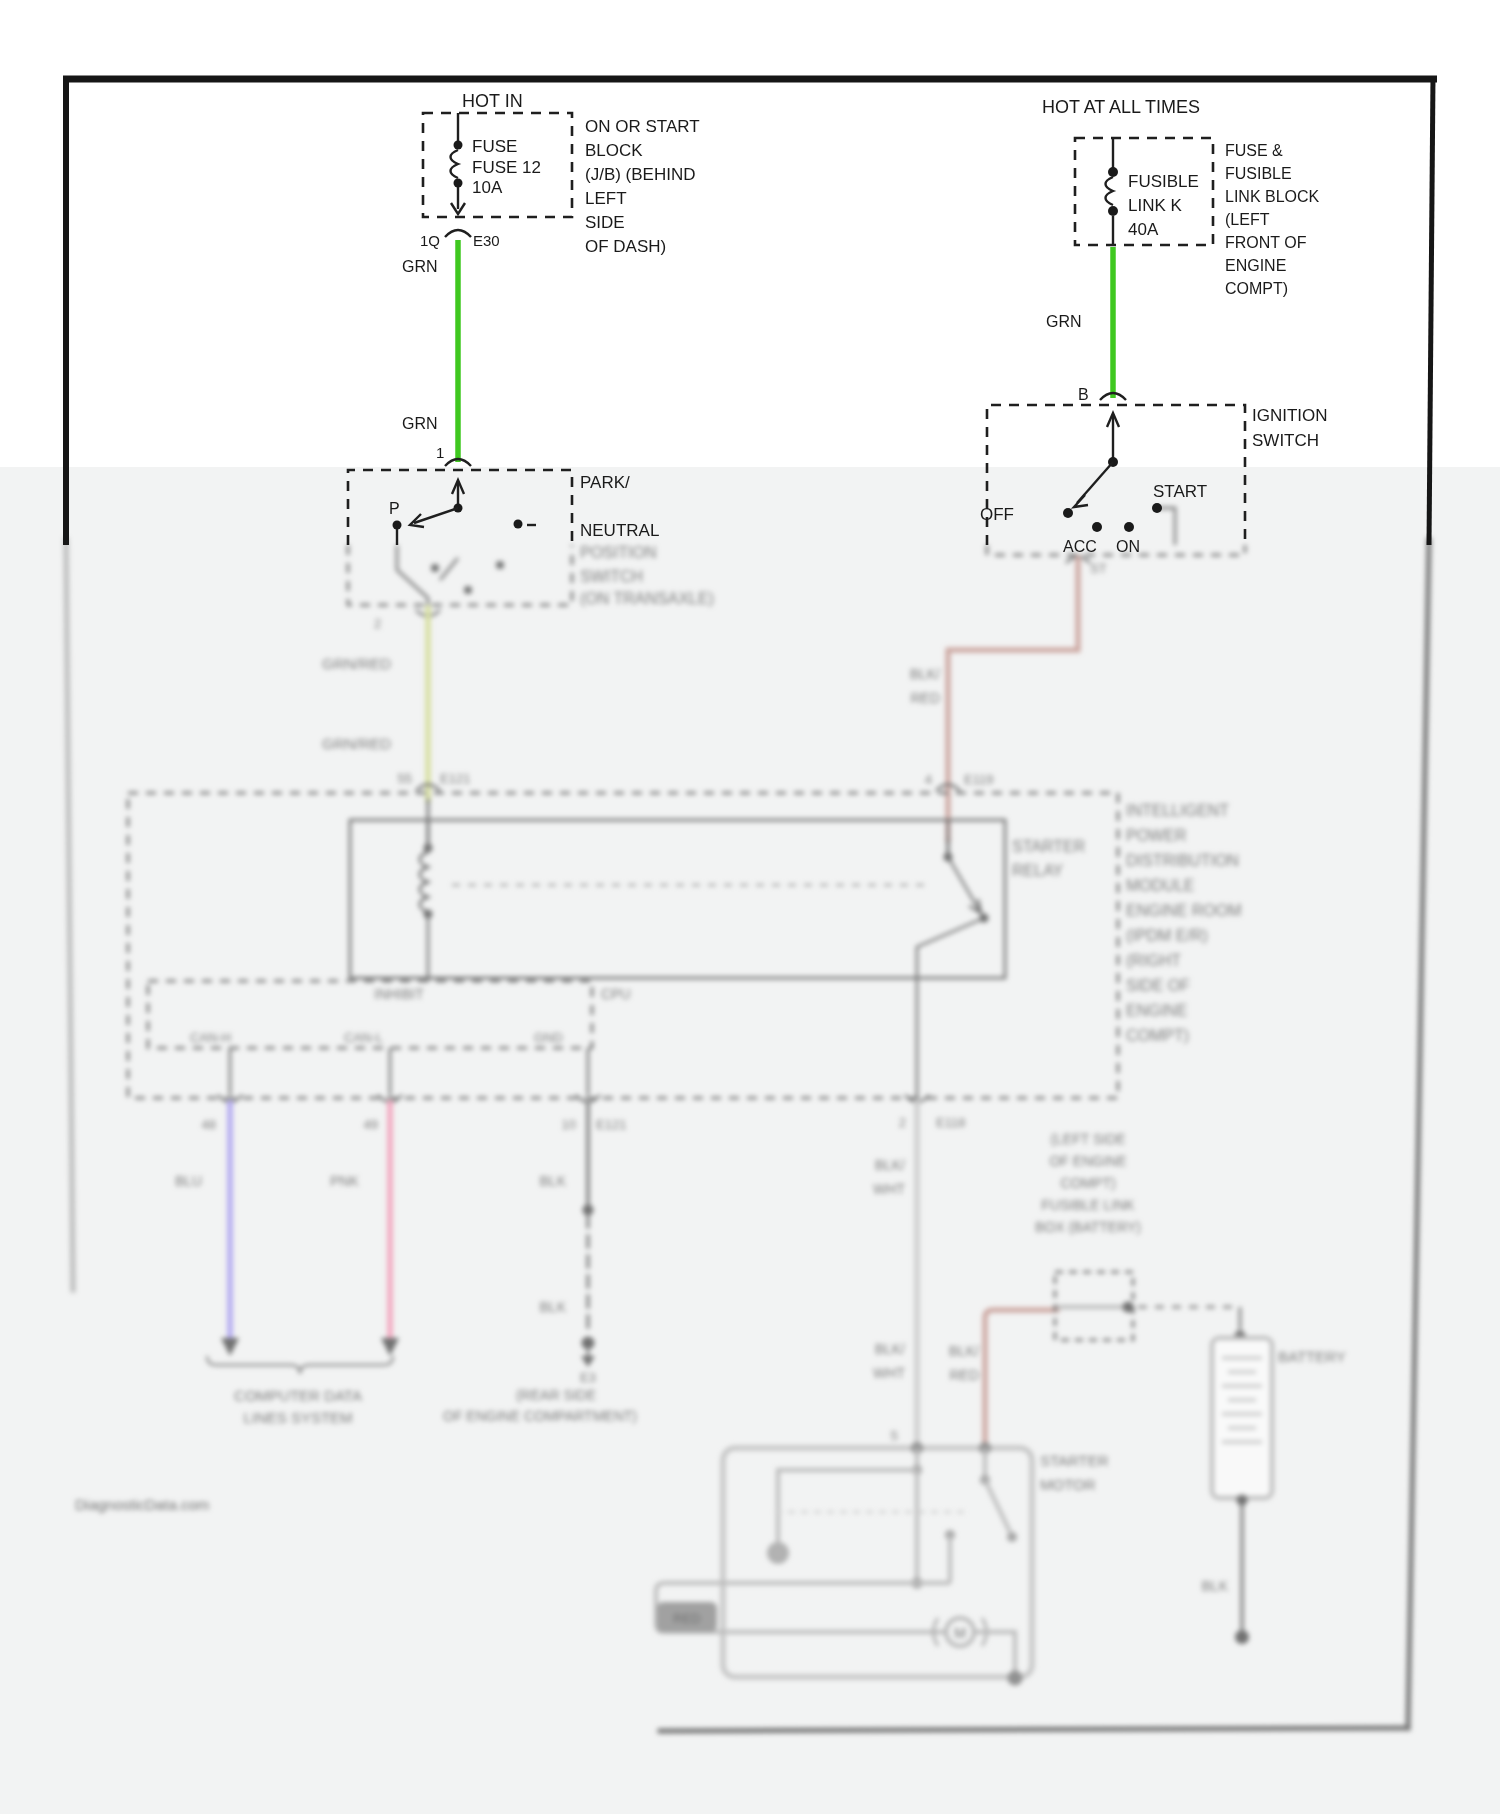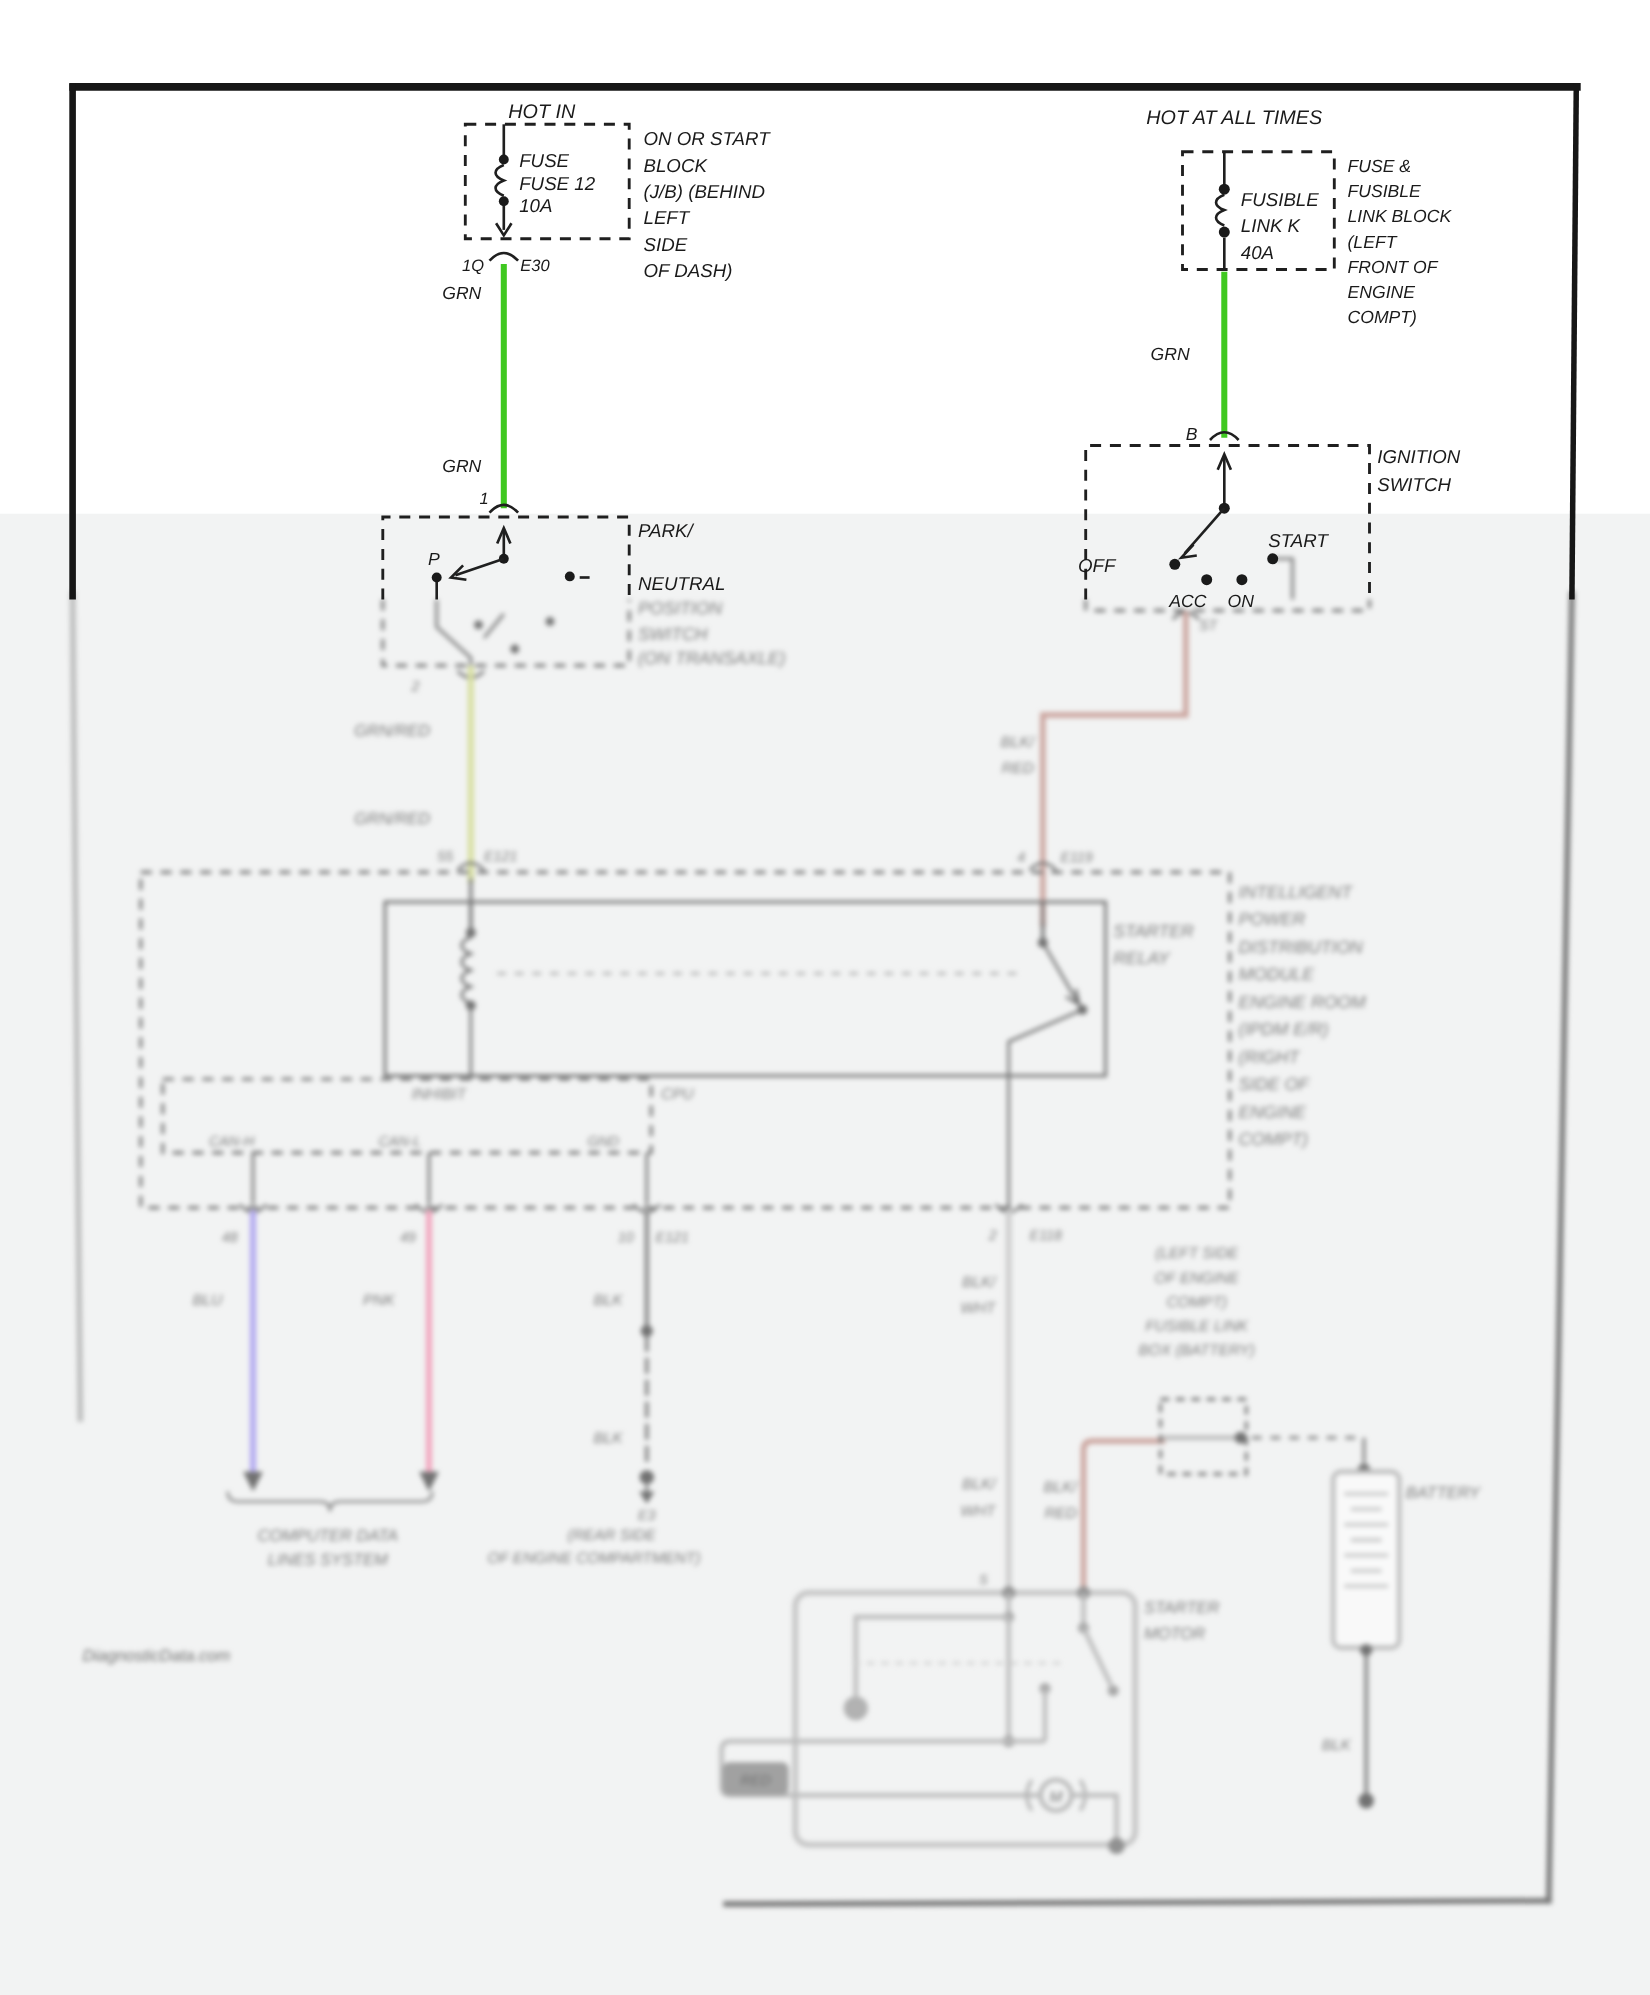--- a/index.html
+++ b/index.html
@@ -1,18 +1,18 @@
 <!DOCTYPE html>
 <html><head>
 <meta charset="utf-8">
 <style>
   html,body{margin:0;padding:0;background:#ffffff;}
   body{width:1500px;height:1814px;position:relative;overflow:hidden;
        font-family:"Liberation Sans",sans-serif;}
-  #stage{position:absolute;left:0;top:0;width:1348px;height:1814px;font-style:italic;}
+  #stage{position:absolute;left:0;top:0;width:1348px;height:1814px;}
   .tint{position:absolute;left:0;top:467px;width:1500px;height:1347px;background:#f2f3f3;}
   .layer{position:absolute;left:0;top:0;width:1500px;height:1814px;}
   #blur-layer{filter:blur(2.4px) opacity(0.62);}
   svg{display:block;}
   text{font-family:"Liberation Sans",sans-serif;fill:#1a1a1a;}
   .t17{font-size:17px;} .t16{font-size:16px;} .t15{font-size:15px;}
   .t14{font-size:14px;} .t13{font-size:13px;} .t12{font-size:12px;} .t18{font-size:18px;}
   .wire{fill:none;stroke-linecap:square;}
   .box{fill:none;stroke:#1f1f1f;stroke-width:2.6;}
   .dash{stroke-dasharray:10 8;}

